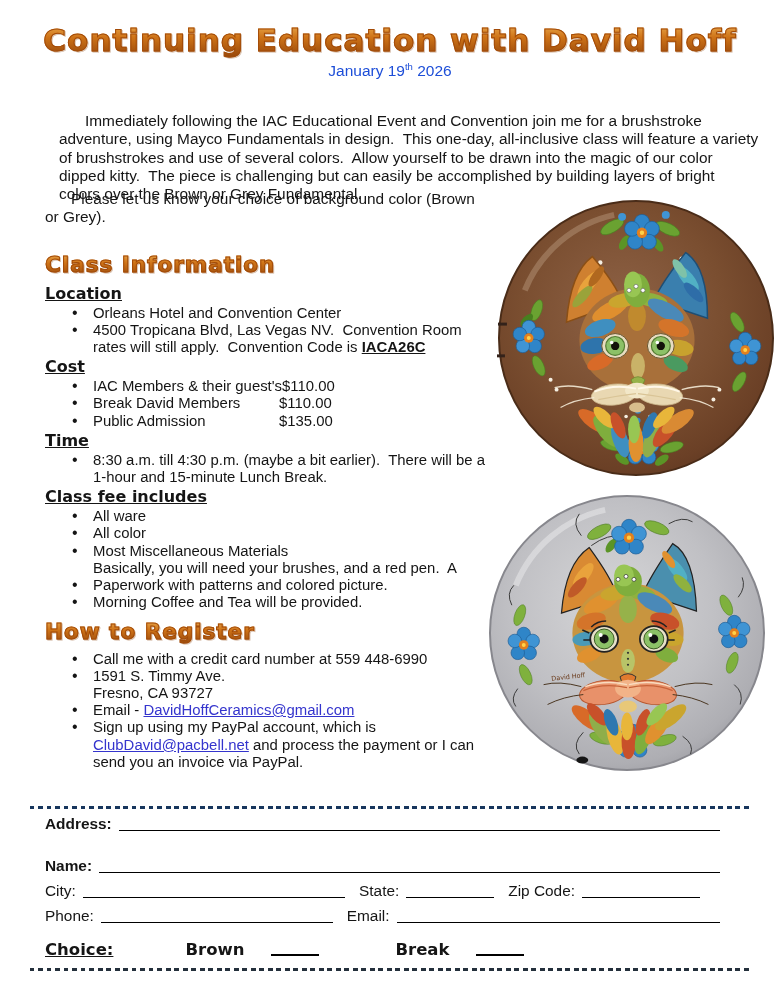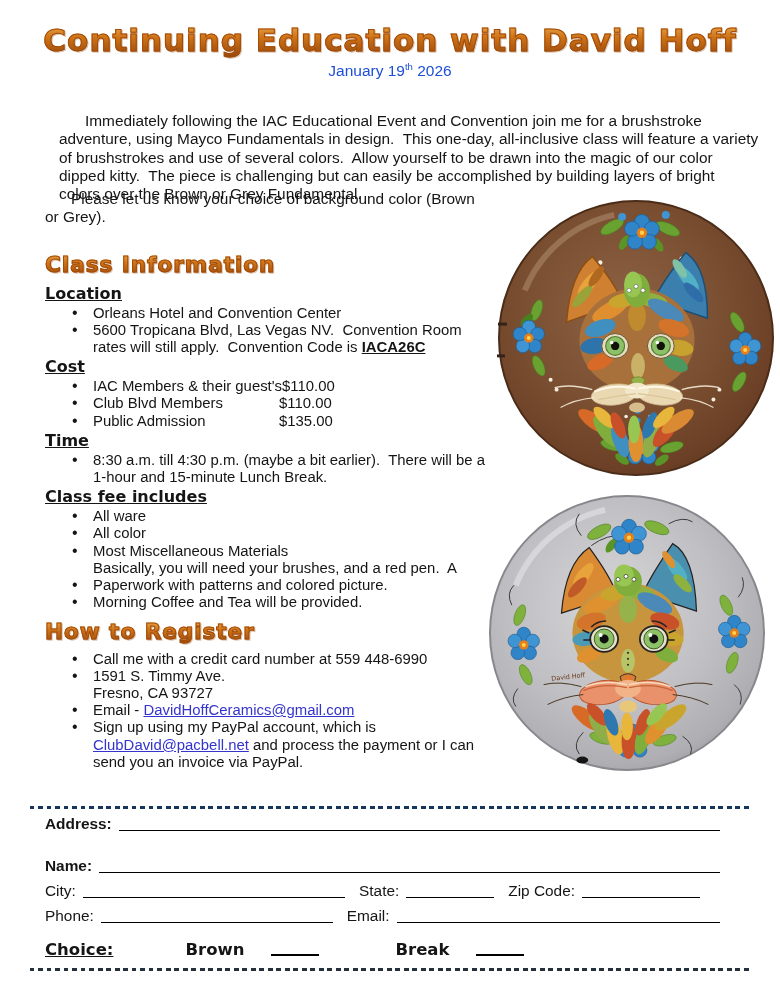--- a/index.html
+++ b/index.html
@@ -70,27 +70,27 @@
     <p class="lead">
       <span class="l1">Please let us know your choice of background color (Brown</span>
       <span class="l2">or Grey).</span>
     </p>
 
     <h2 class="fancy">Class Information</h2>
 
     <h3 class="sub">Location</h3>
     <ul class="blist">
       <li>Orleans Hotel and Convention Center</li>
-      <li><span>5600 Tropicana Blvd, Las Vegas NV.  Convention Room</span><span class="cont"><span>rates will still apply.  Convention Code is </span><b class="code">IACA26C</b></span></li>
+      <li><span>4500 Tropicana Blvd, Las Vegas NV.  Convention Room</span><span class="cont"><span>rates will still apply.  Convention Code is </span><b class="code">IACA26C</b></span></li>
     </ul>
 
     <h3 class="sub">Cost</h3>
     <ul class="blist">
       <li><span class="clabel">IAC Members &amp; their guest's</span><span>$110.00</span></li>
-      <li><span class="clabel">Club Blvd Members</span><span>$110.00</span></li>
+      <li><span class="clabel">Break David Members</span><span>$110.00</span></li>
       <li><span class="clabel">Public Admission</span><span>$135.00</span></li>
     </ul>
 
     <h3 class="sub">Time</h3>
     <ul class="blist">
       <li><span>8:30 a.m. till 4:30 p.m. (maybe a bit earlier).  There will be a</span><span class="cont">1-hour and 15-minute Lunch Break.</span></li>
     </ul>
 
     <h3 class="sub">Class fee includes</h3>
     <ul class="blist">

